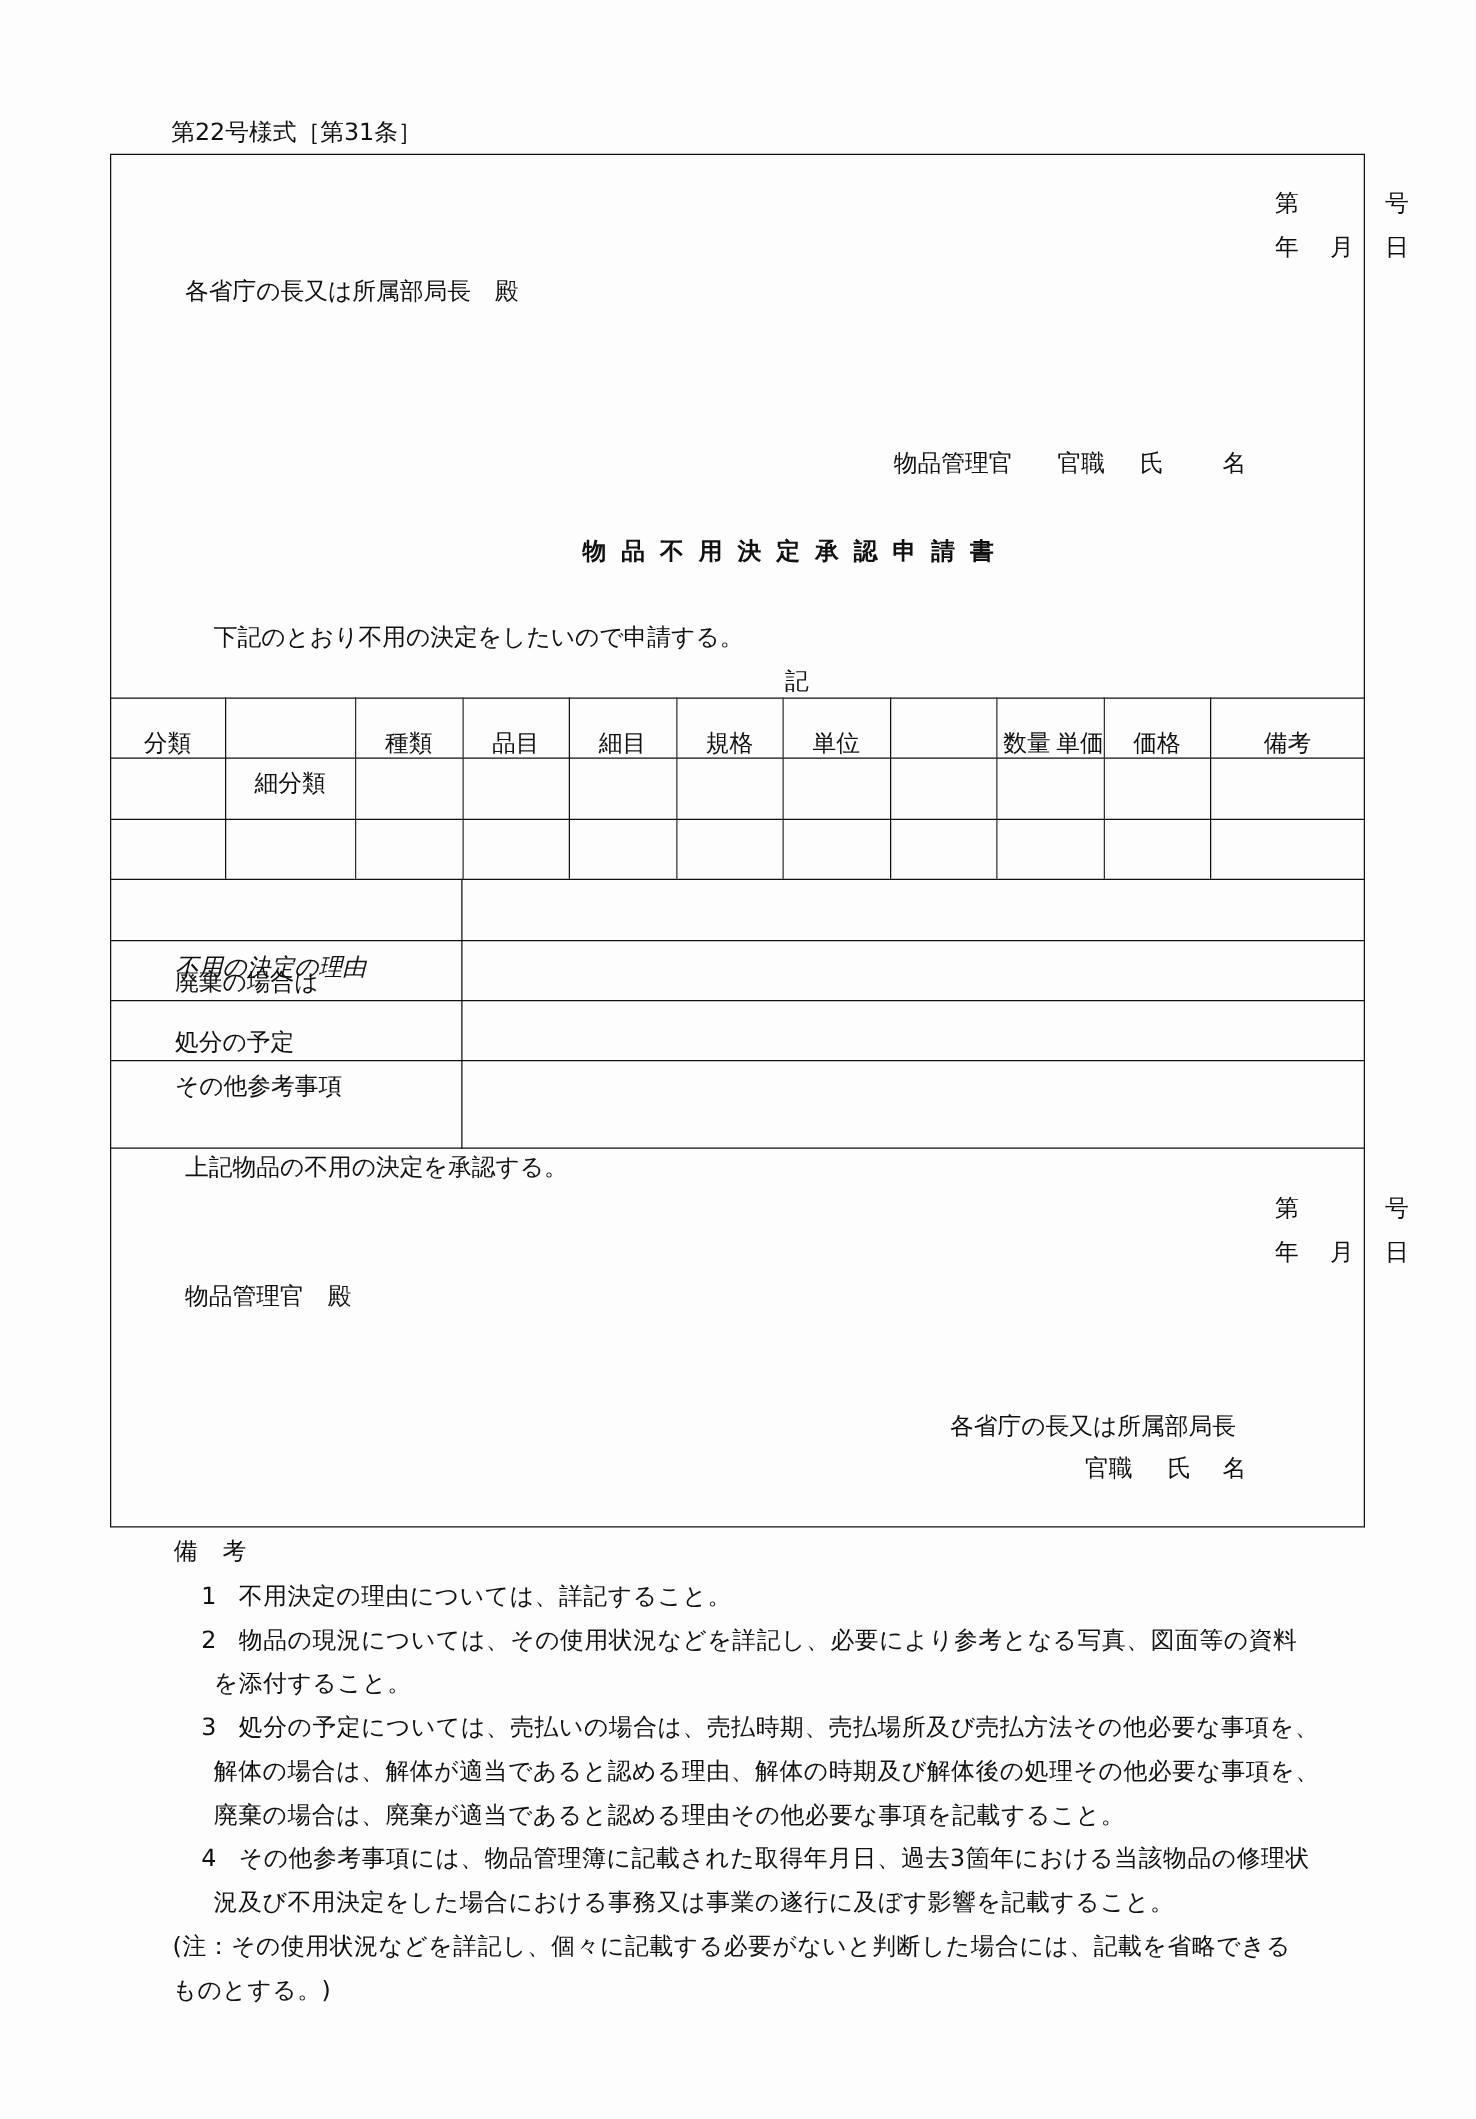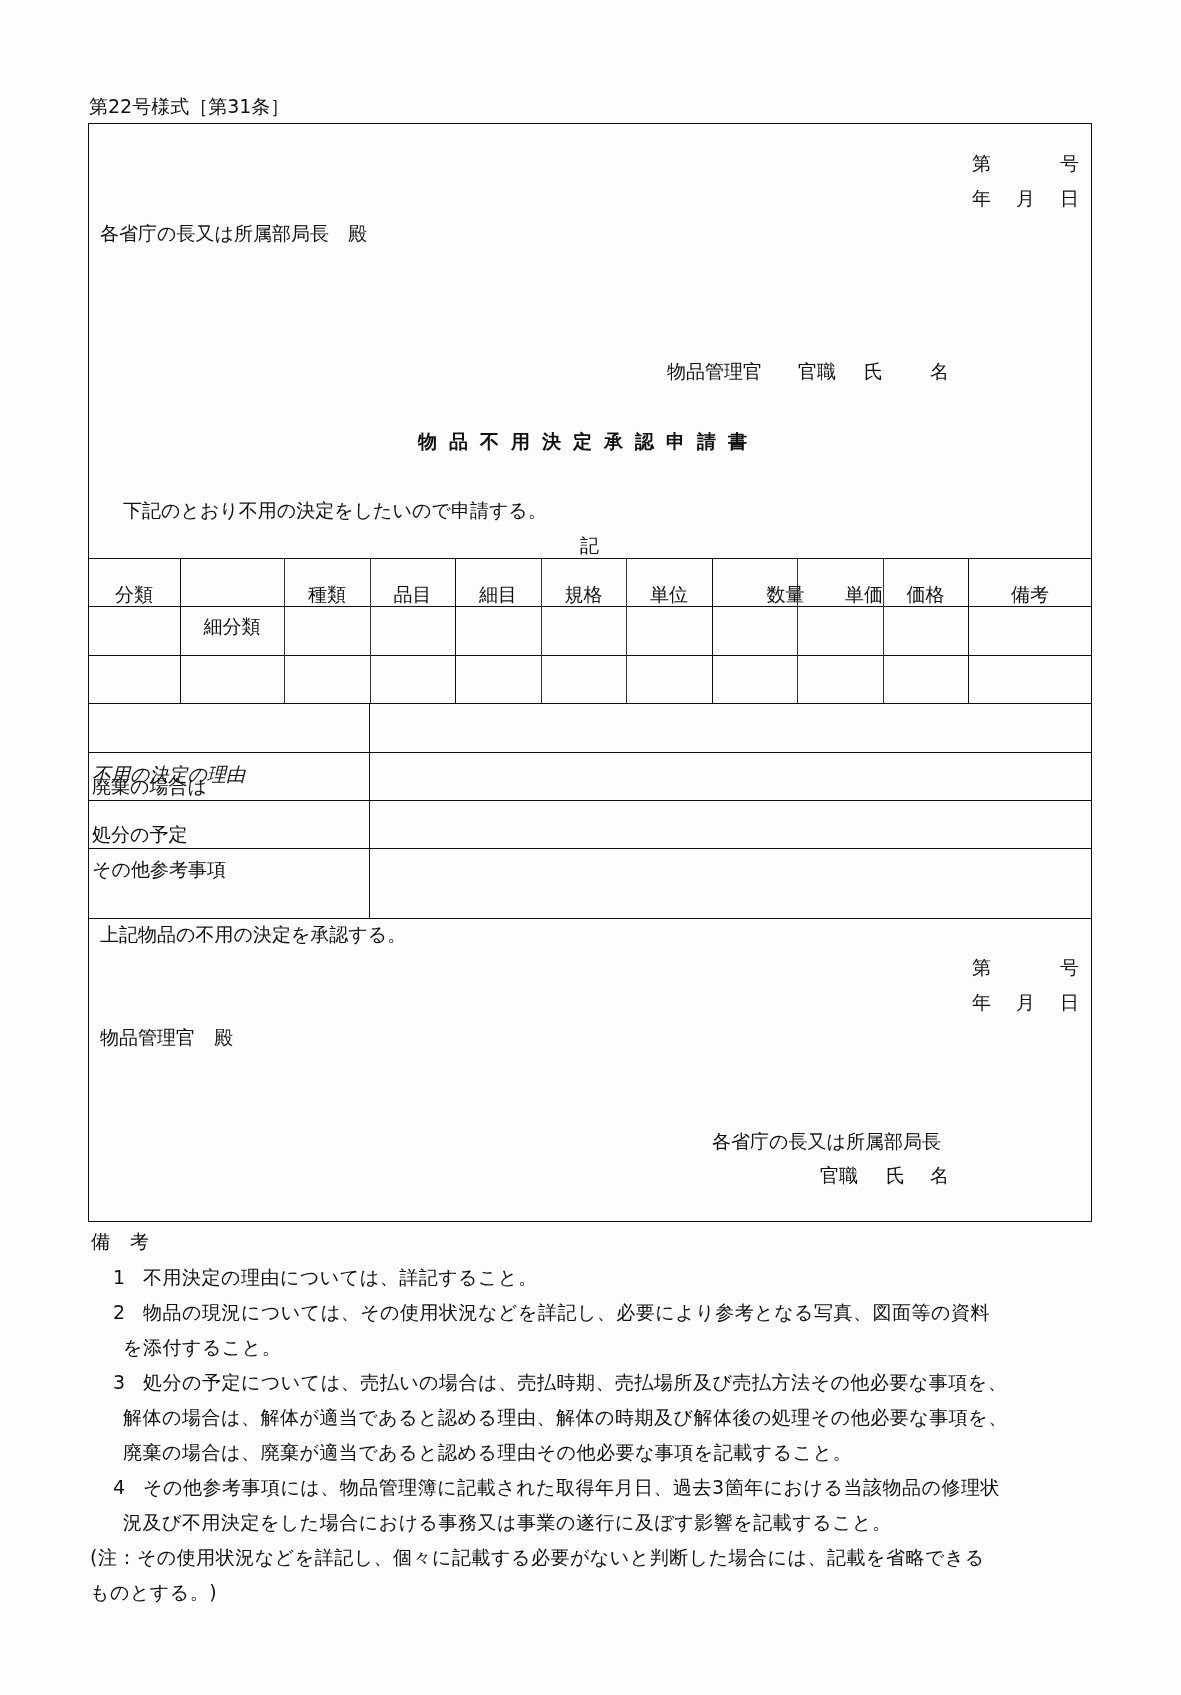--- a/index.html
+++ b/index.html
@@ -1,21 +1,21 @@
 <!DOCTYPE html>
 <html><head>
 <meta charset="utf-8">
 <style>
   html, body { margin: 0; padding: 0; background: #fdfdfd; }
   body {
     width: 1181px; height: 1695px; position: relative; overflow: hidden;
     font-family: "DejaVu Sans", "Liberation Sans", sans-serif;
     color: #111; font-size: 19px;
   }
-  .abs { position: absolute; white-space: nowrap; line-height: 1; }
+  .abs { position: absolute; white-space: nowrap; line-height: 1; margin-left: 48px; }
   .frame {
     position: absolute; left: 88px; top: 123px; width: 1004px; height: 1099px;
     border: 1.5px solid #111; box-sizing: border-box;
   }
   .hline { position: absolute; left: 88px; width: 1004px; height: 0; border-top: 1.5px solid #111; }
   .vline { position: absolute; width: 0; border-left: 1.5px solid #111; }
   .vthin { border-left: 1px solid #333; }
   .title { letter-spacing: 12px; }
   .hdr-cell { position: absolute; top: 582px; text-align: center; }
   .spaced { letter-spacing: 0.5px; }
@@ -61,22 +61,22 @@
 <div class="vline vthin" style="left:883px; top:558px; height:145px;"></div>
 <div class="vline" style="left:968px; top:558px; height:145px;"></div>
 
 <div class="hdr-cell" style="left:88px; width:92px;">分類</div>
 <div class="hdr-cell" style="left:180px; width:104px;margin-top:32px;">細分類</div>
 <div class="hdr-cell" style="left:284px; width:86px;">種類</div>
 <div class="hdr-cell" style="left:370px; width:85px;">品目</div>
 <div class="hdr-cell" style="left:455px; width:86px;">細目</div>
 <div class="hdr-cell" style="left:541px; width:85px;">規格</div>
 <div class="hdr-cell" style="left:626px; width:86px;">単位</div>
-<div class="hdr-cell" style="left:712px; width:85px;padding-left:31px;">数量</div>
-<div class="hdr-cell" style="left:821px; width:86px;">単価</div>
+<div class="hdr-cell" style="left:748px; width:85px;padding-left:31px;">数量</div>
+<div class="hdr-cell" style="left:797px; width:86px;text-align:right;">単価</div>
 <div class="hdr-cell" style="left:883px; width:85px;">価格</div>
 <div class="hdr-cell" style="left:968px; width:124px;">備考</div>
 
 <div style="position:absolute; left:88px; top:607px; width:1004px; height:47px;"></div>
 <div style="position:absolute; left:88px; top:656px; width:1004px; height:47px;"></div>
 
 <div class="vline" style="left:369px; top:703px; height:216px;"></div>
 <div class="hline" style="top:752px;"></div>
 <div class="hline" style="top:800px;"></div>
 <div class="hline" style="top:848px;"></div>

